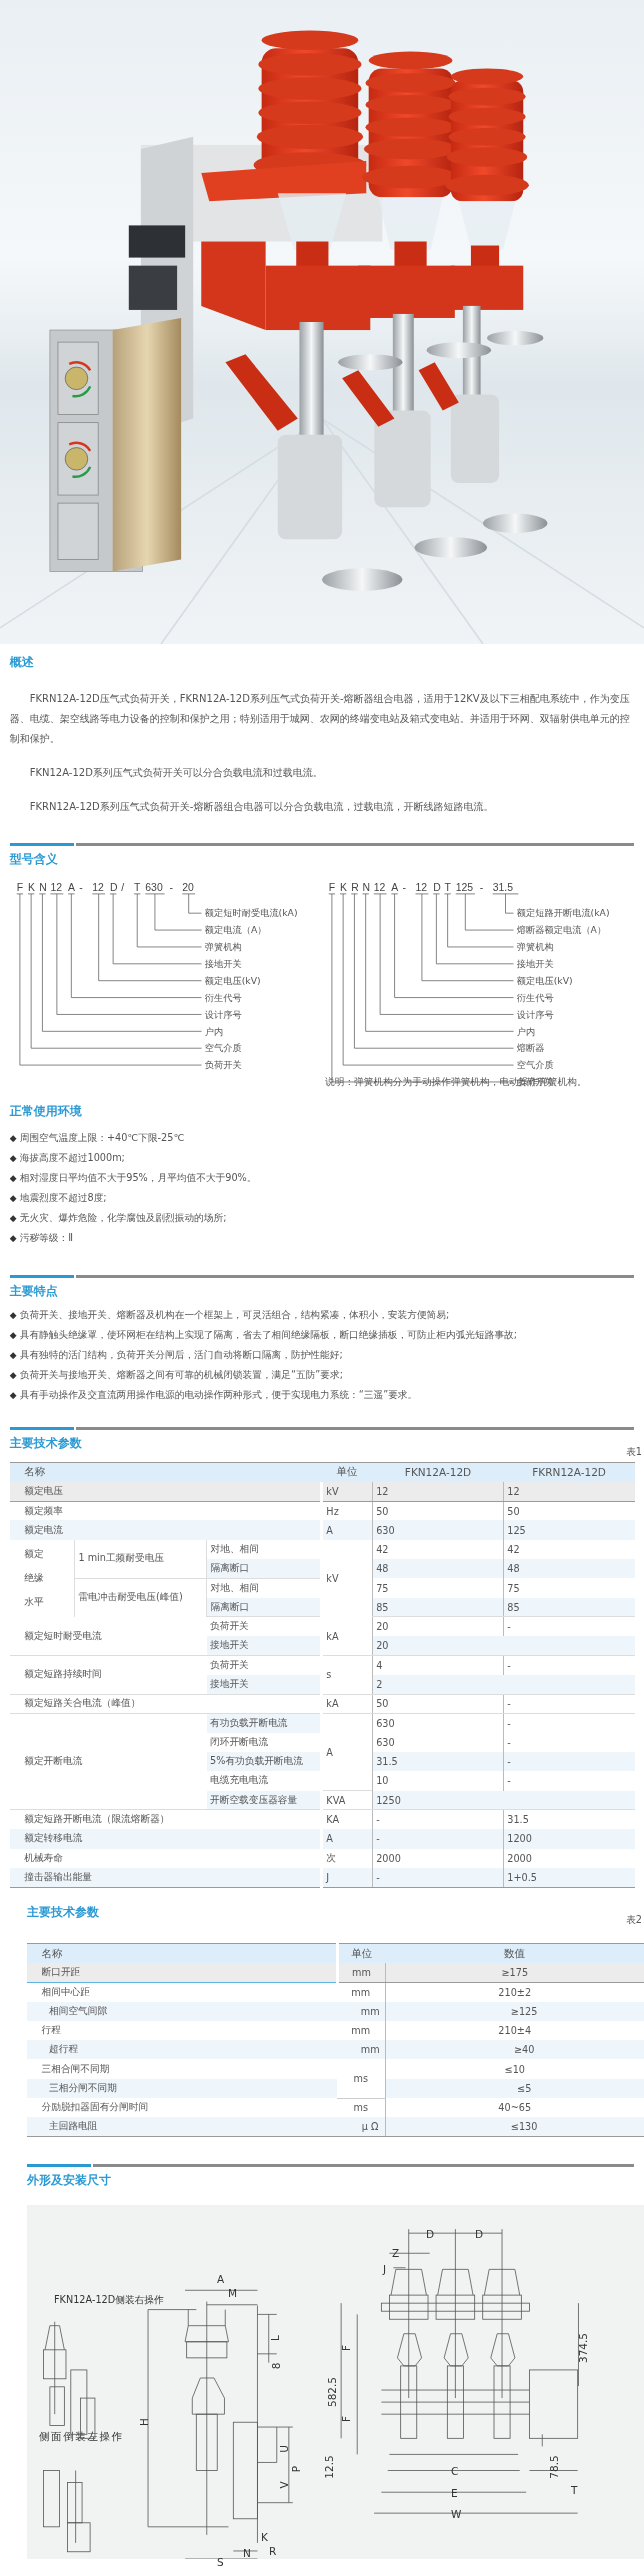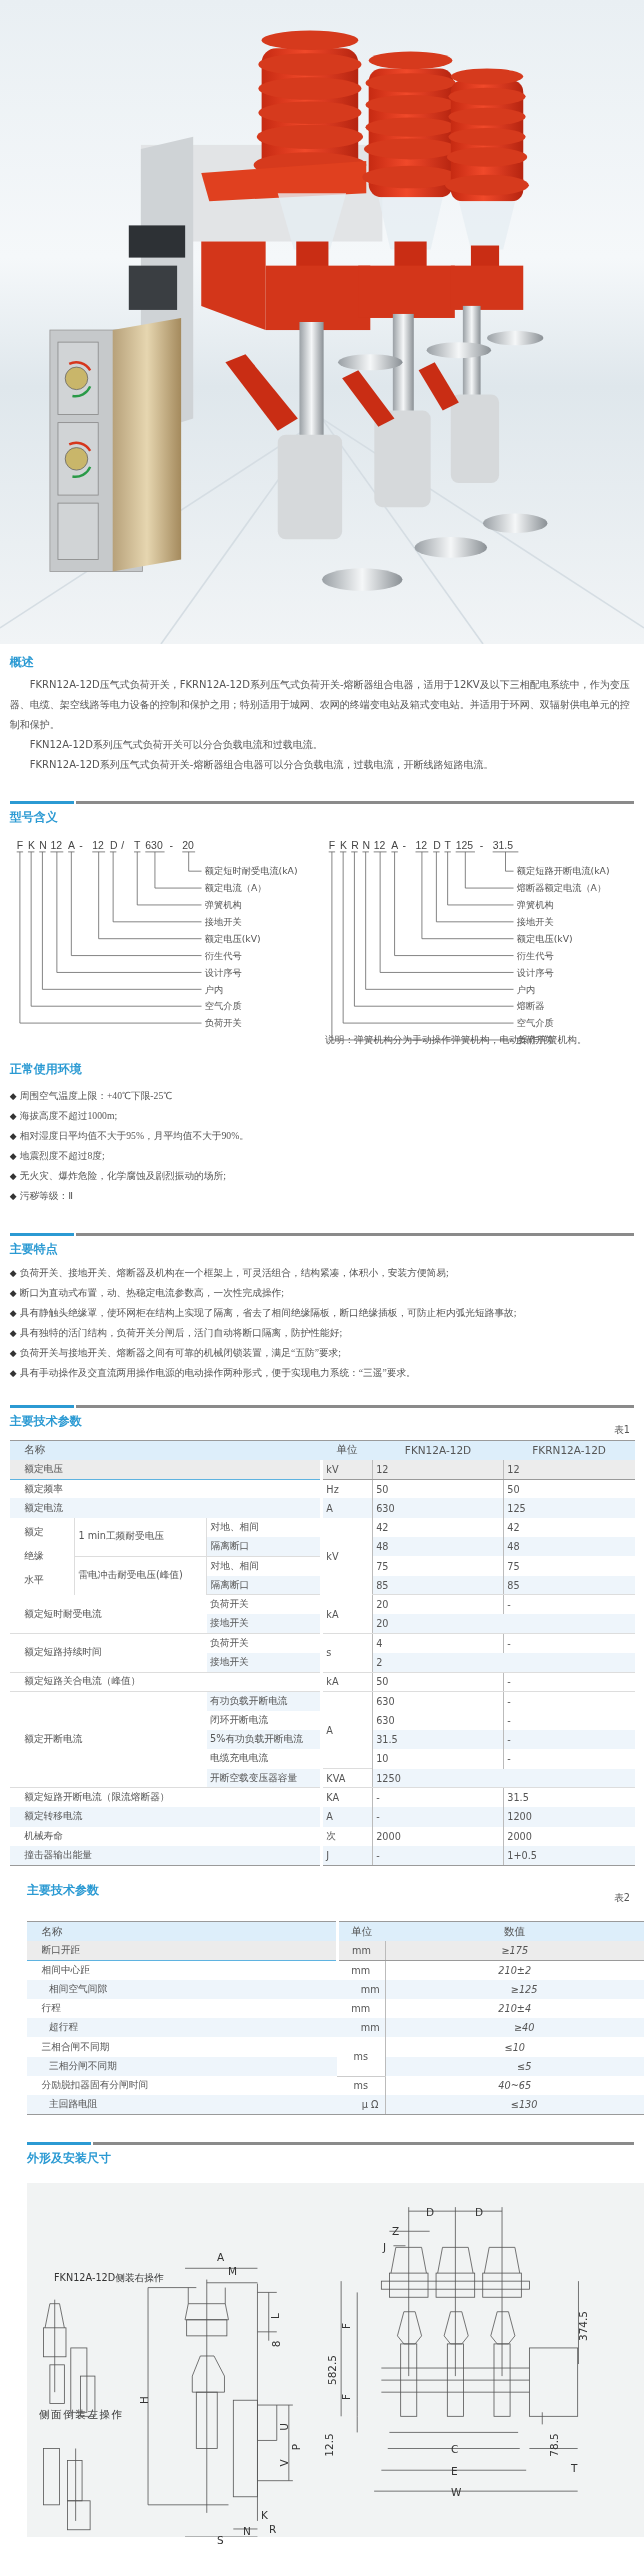--- a/index.html
+++ b/index.html
@@ -5,29 +5,29 @@
   * { box-sizing: border-box; margin: 0; padding: 0; }
   body { width: 644px; background: #fff; font-family: "DejaVu Sans", "Liberation Sans", sans-serif; color: #555; }
   .hero { position: relative; width: 644px; height: 644px; overflow: hidden;
     background: linear-gradient(180deg, #e9eff3 0%, #f5f8fa 40%, #dfe7ec 60%, #f1f4f6 100%); }
   .hero svg { position: absolute; left: 0; top: 0; }
   .divider { position: relative; height: 3.2px; margin: 0 9.7px; }
   .divider .blue { position: absolute; left: 0; top: 0; width: 64px; height: 2.4px; background: #2b9ad3; }
   .divider .gray { position: absolute; left: 66px; right: 0; top: 0; height: 2.4px; background: #8a8a8a; }
   .h2 { color: #2b9ad3; font-size: 12px; font-weight: bold; padding: 4.8px 9.7px 4.8px; }
   .para { font-size: 10px; line-height: 20px; color: #555; padding: 0 9.7px; }
-  .para .indent { text-indent: 2em; display: block; }
+  .para .indent { text-indent: 2em; display: block; margin-top: 14px; }
   .model-wrap { display: flex; padding: 0 9.7px; height: 217px; position: relative; }
   .model { position: relative; width: 322px; height: 217px; font-size: 9.7px; color: #555; }
   .model svg { position: absolute; left: 0; top: 0; }
   .note { position: absolute; left: 325px; top: 203px; font-size: 9.7px; color: #555; }
-  .bullets { padding: 3.2px 9.7px; font-family: Liberation Serif, serif; }
+  .bullets { padding: 3.2px 9.7px; }
   .bullets li { list-style: none; font-size: 9.7px; line-height: 20px; color: #555; }
   .bullets li::before { content: "\25C6"; color: #333; margin-right: 3.2px; font-size: 8.9px; }
-  .tbl-label { text-align: right; font-size: 9.7px; color: #555; padding-right: 14px; margin-top: -11.3px; }
+  .tbl-label { text-align: right; font-size: 9.7px; color: #555; padding-right: 2px; margin-top: -11.3px; }
   table { border-collapse: collapse; width: 100%; font-size: 9.7px; color: #555; }
   table td, table th { padding: 0 3.2px; height: 19.3px; font-weight: normal; }
   .t1 { margin: 3.2px 9.7px 0; width: 625px; }
   .t1 th { background: #ddeefa; text-align: center; border-top: 1.6px solid #9a9a9a; font-size: 10.5px; }
   .t1 th.left { text-align: left; padding-left: 14.5px; }
   .t1 td.c { text-align: left; }
   .t1 td.name { padding-left: 14.5px; }
   .t1 tr.alt td { background: #eef5fb; }
   .t1 tr.gray td { background: #ececec; }
   .t1 td.vsep { border-left: 0.8px solid #bbb; }
@@ -36,21 +36,21 @@
   .t1 tr.blueline td.nm { border-bottom: 1.6px solid #5fb3e0; }
   .t1 tr.blueline td.vl { border-bottom: 1.6px solid #9a9a9a; }
   .t1 tr.last td { border-bottom: 1.6px solid #9a9a9a; }
   .t2 { margin: 16px 0 0 27px; width: 617px; }
   .t2 th { background: #ddeefa; border-top: 1.6px solid #9a9a9a; text-align: center; font-size: 10.5px; }
   .t2 th.left { text-align: left; padding-left: 14.5px; }
   .t2 td { text-align: center; }
   .t2 td.name { text-align: left; padding-left: 14.5px; }
   .t2 tr.alt td { background: #eef5fb; padding-left: 22px; }
   .t2 tr.gray td { background: #ececec; }
-  .t2 td.vsep { border-left: 0.8px solid #bbb; font-style: italic; }
+  .t2 td.vsep { border-left: 0.8px solid #bbb; }
   .t2 tr.last td { border-bottom: 1.6px solid #9a9a9a; }
   .drawing { margin: 11.3px 0 0 27px; width: 617px; height: 354px; background: #f1f3f3; position: relative; }
   .drawing svg { position: absolute; left: 0; top: 0; }
   .dlabel { position: absolute; font-size: 9.7px; color: #333; }
 </style>
 </head>
 <body>
 
 <div class="hero">
   <svg width="644" height="644" viewBox="0 0 800 800">
@@ -299,21 +299,20 @@
 </ul>
 
 <div style="height:24px"></div>
 <div class="divider">
     <div class="blue"></div>
     <div class="gray"></div>
   </div>
 <div class="h2">主要特点</div>
 <ul class="bullets" style="padding-top:0">
   <li>负荷开关、接地开关、熔断器及机构在一个框架上，可灵活组合，结构紧凑，体积小，安装方便简易;</li>
-  <li>断口为直动式布置，动、热稳定电流参数高，一次性完成操作;</li>
   <li>具有静触头绝缘罩，使环网柜在结构上实现了隔离，省去了相间绝缘隔板，断口绝缘插板，可防止柜内弧光短路事故;</li>
   <li>具有独特的活门结构，负荷开关分闸后，活门自动将断口隔离，防护性能好;</li>
   <li>负荷开关与接地开关、熔断器之间有可靠的机械闭锁装置，满足“五防”要求;</li>
   <li>具有手动操作及交直流两用操作电源的电动操作两种形式，便于实现电力系统：“三遥”要求。</li>
 </ul>
 
 <div style="height:19.3px"></div>
 <div class="divider">
     <div class="blue"></div>
     <div class="gray"></div>

